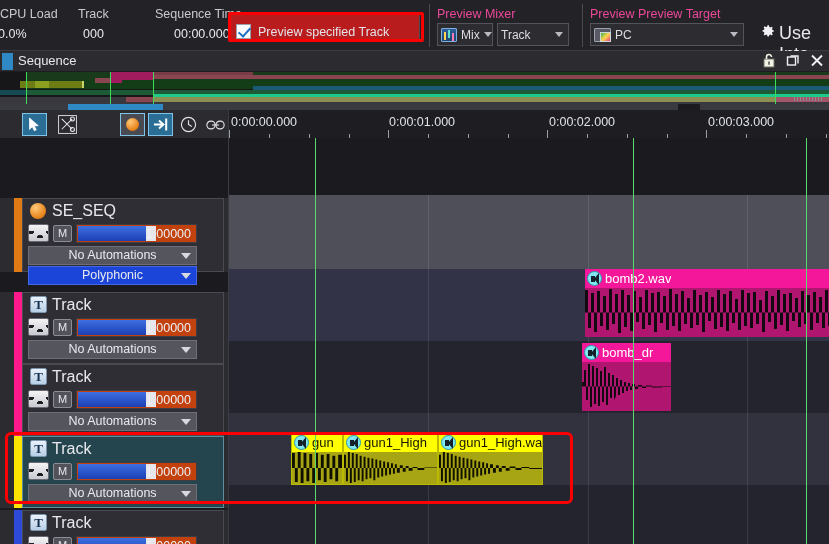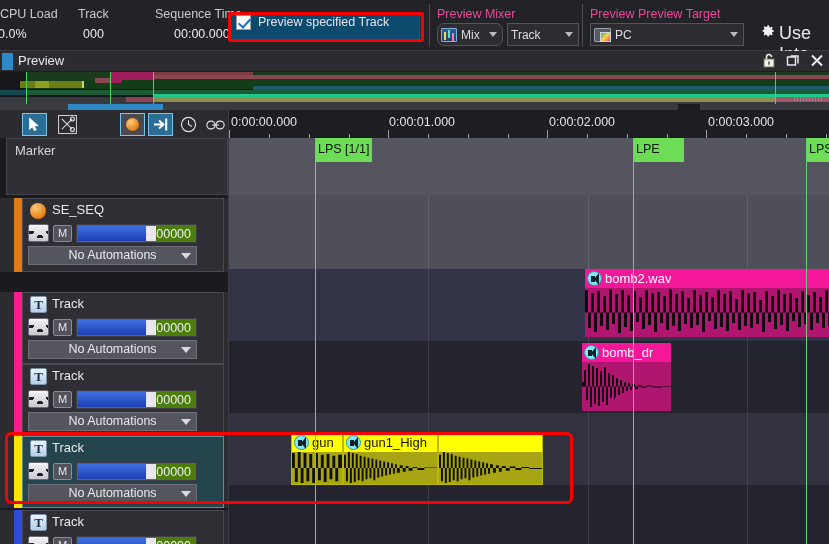--- a/index.html
+++ b/index.html
@@ -44,23 +44,23 @@
   
   .red-box {
     position: absolute;
     border: 3px solid #fb0000;
     border-radius: 2px;
     pointer-events: none;
   }
   #prevtrack-wrap {
     position: absolute; left: 230px; top: 14px;
     width: 190px; height: 26px;
-    background: #0c4a6e;
+    background: #b91c1c;
     border: 1px solid #4d4d55;
-    display: flex; align-items: flex-start; padding-left: 5px; gap: 7px;
+    display: flex; align-items: flex-end; padding-left: 5px; gap: 7px;
   }
   .chk {
     width: 15px; height: 15px; background: #fafafa;
     border: 1px solid #9aa0a8; position: relative; flex: 0 0 auto;
   }
   .chk::after {
     content: ""; position: absolute; left: 4px; top: 0px;
     width: 5px; height: 10px;
     border: solid #1b6fc4; border-width: 0 2.4px 2.4px 0;
     transform: rotate(42deg);
@@ -74,21 +74,21 @@
   .combo {
     height: 23px; background: #2c2c31; border: 1px solid #53535c;
     display: flex; align-items: center; color: #dcdce2; font-size: 12px;
     padding: 0 3px; gap: 4px;
   }
   .combo .caret {
     width: 0; height: 0; border-left: 4px solid transparent;
     border-right: 4px solid transparent; border-top: 5px solid #b9b9c2;
     margin-left: auto; margin-right: 2px;
   }
-  #combo-mix { width: 66px; border-radius: 7px; }
+  #combo-mix { width: 56px; }
   #combo-none { width: 72px; }
   .mixer-ico {
     width: 16px; height: 14px; flex: 0 0 auto;
     background: linear-gradient(#2c5f9b, #1d4572);
     border: 1px solid #7fb0df; position: relative; border-radius: 1px;
   }
   .mixer-ico::before {
     content: ""; position: absolute; left: 2px; top: 3px; width: 2px; height: 8px;
     background: #ffd34d; box-shadow: 4px -2px 0 #5fe0c8, 8px 1px 0 #ff7bb0;
   }
@@ -220,21 +220,21 @@
     background: #2b2b30;
   }
   .th-bar { position: absolute; left: 14px; top: 0; width: 8px; height: 100%; }
   .th-inner {
     position: absolute; left: 22px; top: 0; right: 4px; bottom: 0;
     background: #2e2e34; border: 1px solid #4a4a52;
   }
   .th.sel .th-inner { background: #24454e; border-color: #5e8d9c; }
 
   .th-name {
-    position: absolute; left: 30px; top: 4px; font-size: 13px; color: #e8e8ee;
+    position: absolute; left: 30px; top: 4px; font-size: 16px; color: #e8e8ee;
     white-space: nowrap;
   }
   .ico-round {
     position: absolute; left: 8px; top: 5px; width: 16px; height: 16px;
     border-radius: 50%;
     background: radial-gradient(circle at 35% 30%, #ffc87a, #e8861c 65%, #b35e09);
   }
   .ico-t {
     position: absolute; left: 8px; top: 4px; width: 17px; height: 17px;
     background: linear-gradient(#eaf2fb,#b8cfe6);
@@ -254,21 +254,21 @@
       radial-gradient(circle at 13px 7px, #1c1c22 3px, transparent 3.5px),
       radial-gradient(circle at 22px 0px, #1c1c22 3px, transparent 3.5px);
   }
   .ico-m {
     position: absolute; left: 31px; top: 27px; width: 19px; height: 17px;
     background: #52525b; border: 1px solid #8d8d98; border-radius: 2px;
     font-size: 11px; color: #e6e6ec; text-align: center; line-height: 15px;
   }
   .vol {
     position: absolute; left: 54px; top: 26px; width: 143px; height: 19px;
-    background: #4d7c0f; border: 1px solid #3d3d45;
+    background: #c2410c; border: 1px solid #3d3d45;
   }
   .vol-fill {
     position: absolute; left: 1px; top: 1px; width: 68px; height: 15px;
     background: linear-gradient(#3e6fe0,#1c3fb5);
   }
   .vol-knob {
     position: absolute; left: 69px; top: 1px; width: 10px; height: 15px;
     background: #e6e6ec;
   }
   .vol-num {
@@ -409,21 +409,21 @@
         <path fill="currentColor" d="M12 8.5a3.5 3.5 0 100 7 3.5 3.5 0 000-7zm9 3.5l-2.1-.6a6.9 6.9 0 00-.6-1.5l1.1-1.9-1.4-1.4-1.9 1.1a6.9 6.9 0 00-1.5-.6L14 4.5h-2l-.6 2.1a6.9 6.9 0 00-1.5.6L8 6.1 6.6 7.5l1.1 1.9a6.9 6.9 0 00-.6 1.5L5 11.5v2l2.1.6c.15.53.35 1.03.6 1.5L6.6 17.5 8 18.9l1.9-1.1c.47.25.97.45 1.5.6l.6 2.1h2l.6-2.1c.53-.15 1.03-.35 1.5-.6l1.9 1.1 1.4-1.4-1.1-1.9c.25-.47.45-.97.6-1.5l2.1-.6v-2z"></path>
       </svg>
       <div id="gear-label">Use Inte</div>
     </div>
   </div>
 
   <div class="red-box" id="annot-checkbox"></div>
 
   <div class="panel-title">
     <div class="panel-accent"></div>
-    <div id="panel-name">Preview</div>
+    <div id="panel-name">Sequence</div>
     <div class="win-btns">
       <svg class="wb" viewBox="0 0 16 16">
         <rect x="3" y="6.5" width="10" height="8" fill="#f2f2e6" stroke="#6f6f62"></rect>
         <path d="M5.5 6.5V4.5a2.5 2.5 0 015 0" fill="none" stroke="#f2f2e6" stroke-width="1.6"></path>
         <rect x="7.2" y="9" width="1.6" height="3.2" fill="#555"></rect>
       </svg>
       <svg class="wb" viewBox="0 0 16 16">
         <rect x="2.5" y="4.5" width="8" height="8" fill="none" stroke="#f0f0f4" stroke-width="1.4"></rect>
         <path d="M5.5 3.5h7.5v7.5" fill="none" stroke="#f0f0f4" stroke-width="1.4"></path>
       </svg>
@@ -520,40 +520,41 @@
     <div class="tick minor" style="left:398px"></div>
     <div class="tick minor" style="left:438px"></div>
     <div class="tick major" style="left:477px"></div>
     <div class="tick minor" style="left:517px"></div>
     <div class="tick minor" style="left:557px"></div>
     <div class="tick minor" style="left:597px"></div>
   </div>
 
   <div class="headers">
 
-    <div class="marker-head">
-      <div id="marker-label">Marker</div>
-    </div>
 
     <div class="th" style="top:60px; height:74px;">
       <div class="th-bar" style="background:#e07a14;"></div>
       <div class="th-inner"></div>
       <div class="ico-round" style="left:30px;"></div>
       <div class="th-name" style="left:52px;">SE_SEQ</div>
       <div class="ico-wave" style="left:28px;"></div>
       <div class="ico-m" style="left:53px;">M</div>
       <div class="vol" style="left:76px; width:121px;">
         <div class="vol-fill"></div>
         <div class="vol-knob"></div>
         <div class="vol-num">1.00000</div>
       </div>
       <div class="drop" style="left:28px; top:48px; width:169px;">
         <span>No Automations</span>
         <span class="caret"></span>
       </div>
+      <div class="drop blue" style="left:28px; top:68px; width:169px;">
+        <span>Polyphonic</span>
+        <span class="caret"></span>
+      </div>
     </div>
 
     <div class="th" style="top:154px; height:72px;">
       <div class="th-bar" style="background:#ff1a8c;"></div>
       <div class="th-inner"></div>
       <div class="ico-t" style="left:30px;">T</div>
       <div class="th-name" style="left:52px;">Track</div>
       <div class="ico-wave" style="left:28px;"></div>
       <div class="ico-m" style="left:53px;">M</div>
       <div class="vol" style="left:76px; width:121px;">
@@ -614,25 +615,20 @@
       <div class="vol" style="left:76px; width:121px;">
         <div class="vol-fill"></div>
         <div class="vol-knob"></div>
         <div class="vol-num">1.00000</div>
       </div>
     </div>
   </div>
 
   <div class="lanes">
 
-    <div class="marker-lane">
-      <div class="marker" style="left:86px;  width:57px;">LPS [1/1]</div>
-      <div class="marker" style="left:404px; width:51px;">LPE</div>
-      <div class="marker" style="left:577px; width:24px;">LPS</div>
-    </div>
 
     <div class="lane" style="top:57px; height:74px; background:#4f4f59;">
       <div class="gridline" style="left:199px"></div>
       <div class="gridline" style="left:359px"></div>
       <div class="gridline" style="left:518px"></div>
     </div>
 
     <div class="lane" style="top:131px; height:72px; background:#333347;">
       <div class="gridline" style="left:199px"></div>
       <div class="gridline" style="left:359px"></div>
@@ -687,20 +683,24 @@
           <span class="spk"></span>
           <span class="clip-name">gun1_High</span>
         </div>
         <div class="clip-body">
           <svg class="wave" viewBox="0 0 95 34" preserveAspectRatio="none">
             <path fill="#101000" d="M0,17 L0,3 L2,3 L2,31 L4,31 L4,0 L6,0 L6,33 L8,33 L8,1 L10,1 L10,32 L12,32 L12,2 L14,2 L14,30 L16,30 L16,4 L18,4 L18,31 L20,31 L20,5 L22,5 L22,29 L24,29 L24,6 L26,6 L26,28 L28,28 L28,7 L30,7 L30,30 L32,30 L32,8 L34,8 L34,27 L36,27 L36,9 L38,9 L38,26 L40,26 L40,10 L42,10 L42,25 L44,25 L44,11 L46,11 L46,24 L48,24 L48,12 L50,12 L50,23 L52,23 L52,13 L54,13 L54,22 L57,22 L57,14 L60,14 L60,21 L63,21 L63,15 L66,15 L66,20 L70,20 L70,16 L75,16 L75,19 L82,19 L82,16.5 L95,16.5 L95,17 Z"></path>
           </svg>
         </div>
       </div>
       <div class="clip yellow" style="left:209px; top:19px; width:105px; height:53px;">
+        <div class="clip-head">
+          <span class="spk"></span>
+          <span class="clip-name">gun1_High.wa</span>
+        </div>
         <div class="clip-body">
           <svg class="wave" viewBox="0 0 105 34" preserveAspectRatio="none">
             <path fill="#101000" d="M0,17 L0,3 L2,3 L2,31 L4,31 L4,0 L6,0 L6,33 L8,33 L8,1 L10,1 L10,32 L12,32 L12,2 L14,2 L14,30 L16,30 L16,4 L18,4 L18,31 L20,31 L20,5 L22,5 L22,29 L24,29 L24,6 L26,6 L26,28 L28,28 L28,7 L30,7 L30,30 L32,30 L32,8 L34,8 L34,27 L36,27 L36,9 L38,9 L38,26 L40,26 L40,10 L42,10 L42,25 L44,25 L44,11 L46,11 L46,24 L48,24 L48,12 L50,12 L50,23 L52,23 L52,13 L55,13 L55,22 L58,22 L58,14 L61,14 L61,21 L64,21 L64,15 L68,15 L68,20 L72,20 L72,15.5 L78,15.5 L78,19 L84,19 L84,16 L92,16 L92,18 L105,18 L105,17 Z"></path>
           </svg>
         </div>
       </div>
     </div>
 
     <div class="lane" style="top:347px; height:59px; background:#24242e;">
       <div class="gridline" style="left:199px"></div>

